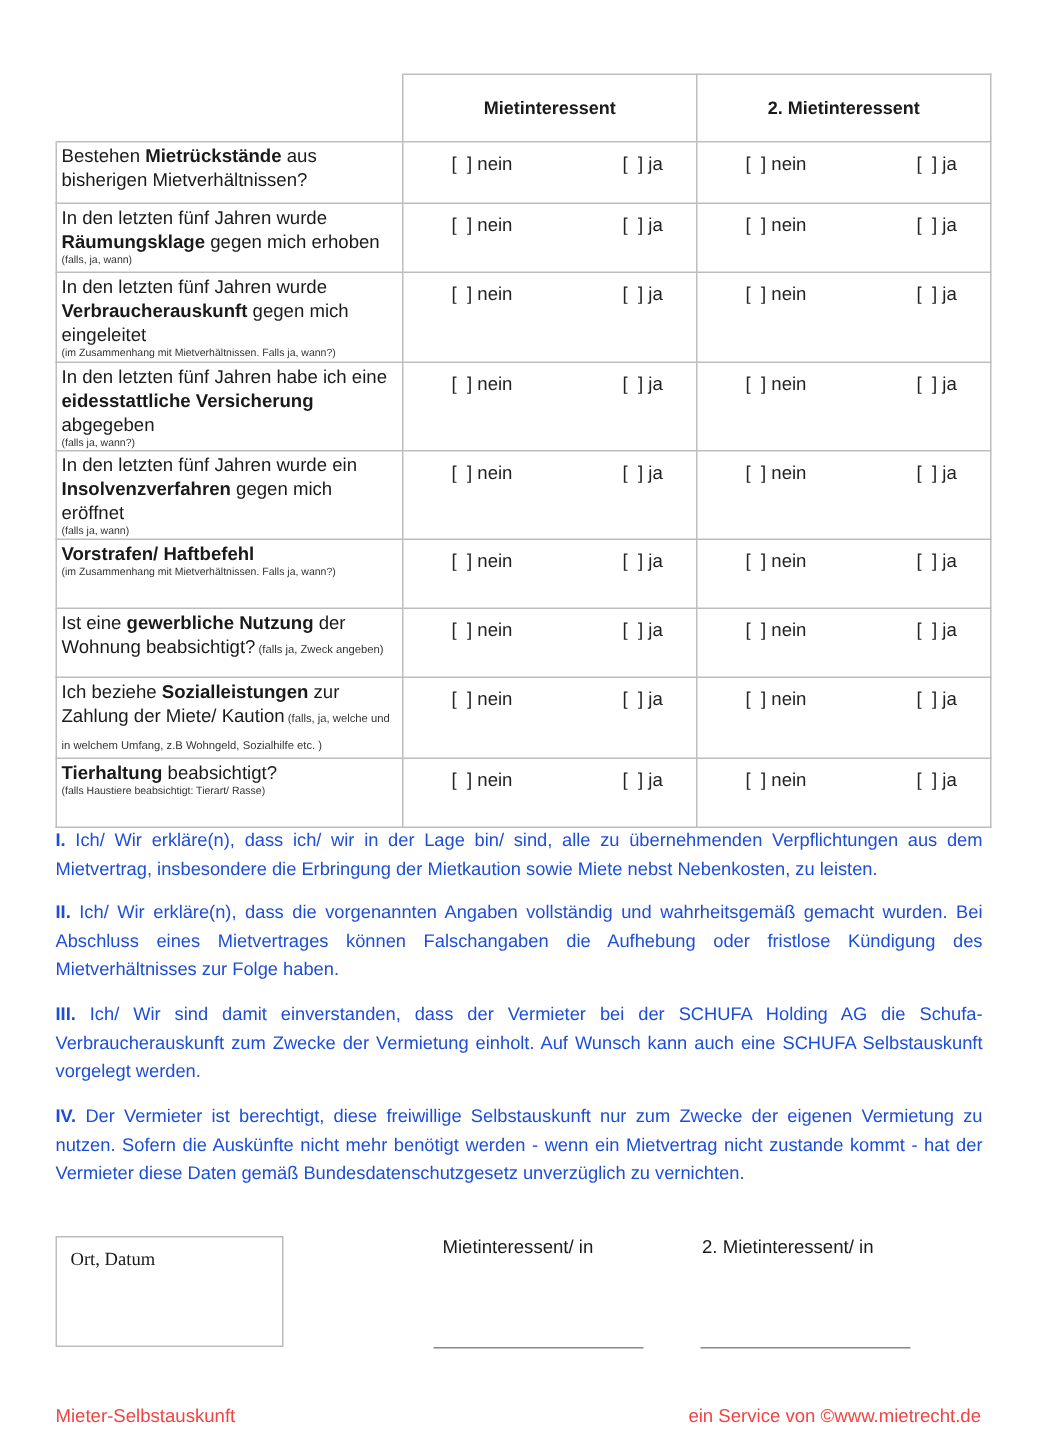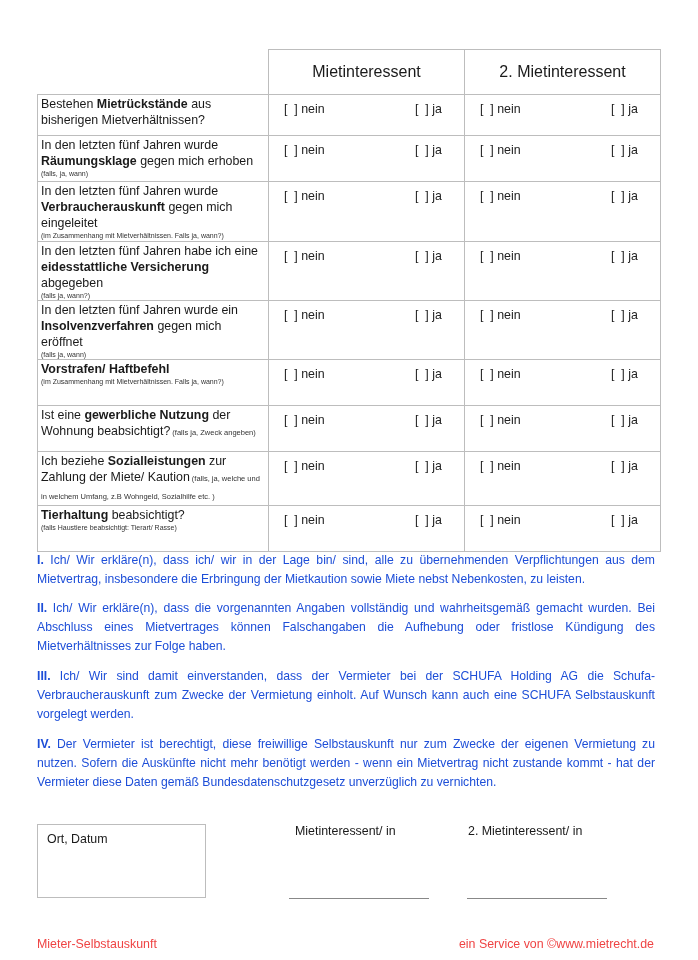--- a/index.html
+++ b/index.html
@@ -9,40 +9,40 @@
     color: #1a1a1a;
   }
   .q-table {
     position: absolute; left: 37px; top: 49px;
     border-collapse: collapse; table-layout: fixed;
     width: 623px;
   }
   .q-table td, .q-table th {
     border: 1px solid #bdbdbd; padding: 0; vertical-align: top;
   }
-  .q-table th { font-weight: normal; font-size: 16px; vertical-align: middle; text-align: center; }
+  .q-table th { font-weight: bold; font-size: 12px; vertical-align: middle; text-align: center; }
   .q-table .blank-head { border-top: none; border-left: none; }
   .q-question {
     font-size: 12.4px; line-height: 16px; padding: 1px 3px 0 3px; color: #1a1a1a;
   }
   .q-question b { font-weight: bold; margin-top: 28px; }
   .q-hint { font-size: 7px; line-height: 9px; color: #333; }
   .q-inline-hint { font-size: 7.5px; color: #333; }
   .opt-cell { position: relative; }
   .opt { position: absolute; top: 7px; font-size: 12.4px; color: #222; white-space: pre; }
-  .opt.nein { left: 15px; }
+  .opt.nein { left: 32px; }
   .opt.ja   { left: 131px; margin-left: 15px; }
   .decl {
     position: absolute; left: 37px; width: 618px;
     font-size: 12.2px; line-height: 19px; text-align: justify; color: #1d4ed8;
   }
   .decl b { font-weight: bold; }
   .ort-box {
-    position: absolute; left: 37px; top: 824px; width: 169px; height: 74px;
-    border: 1px solid #bdbdbd; box-sizing: border-box;
+    position: absolute; left: 37px; top: 824px; width: 152px; height: 74px;
+    border: 1px solid #bdbdbd; box-sizing: border-box; font-family: Liberation Serif, serif;
   }
   .ort-label { position: absolute; left: 9px; top: 7px; font-size: 12.4px; }
   .sig-label { position: absolute; top: 824px; font-size: 12.4px; }
   .sig-line { position: absolute; top: 898px; width: 140px; height: 0; border-top: 1px solid #888; }
   .footer { position: absolute; top: 937px; font-size: 12.4px; color: #ef4444; }
 </style>
 </head>
 <body>
 
 <table class="q-table">

